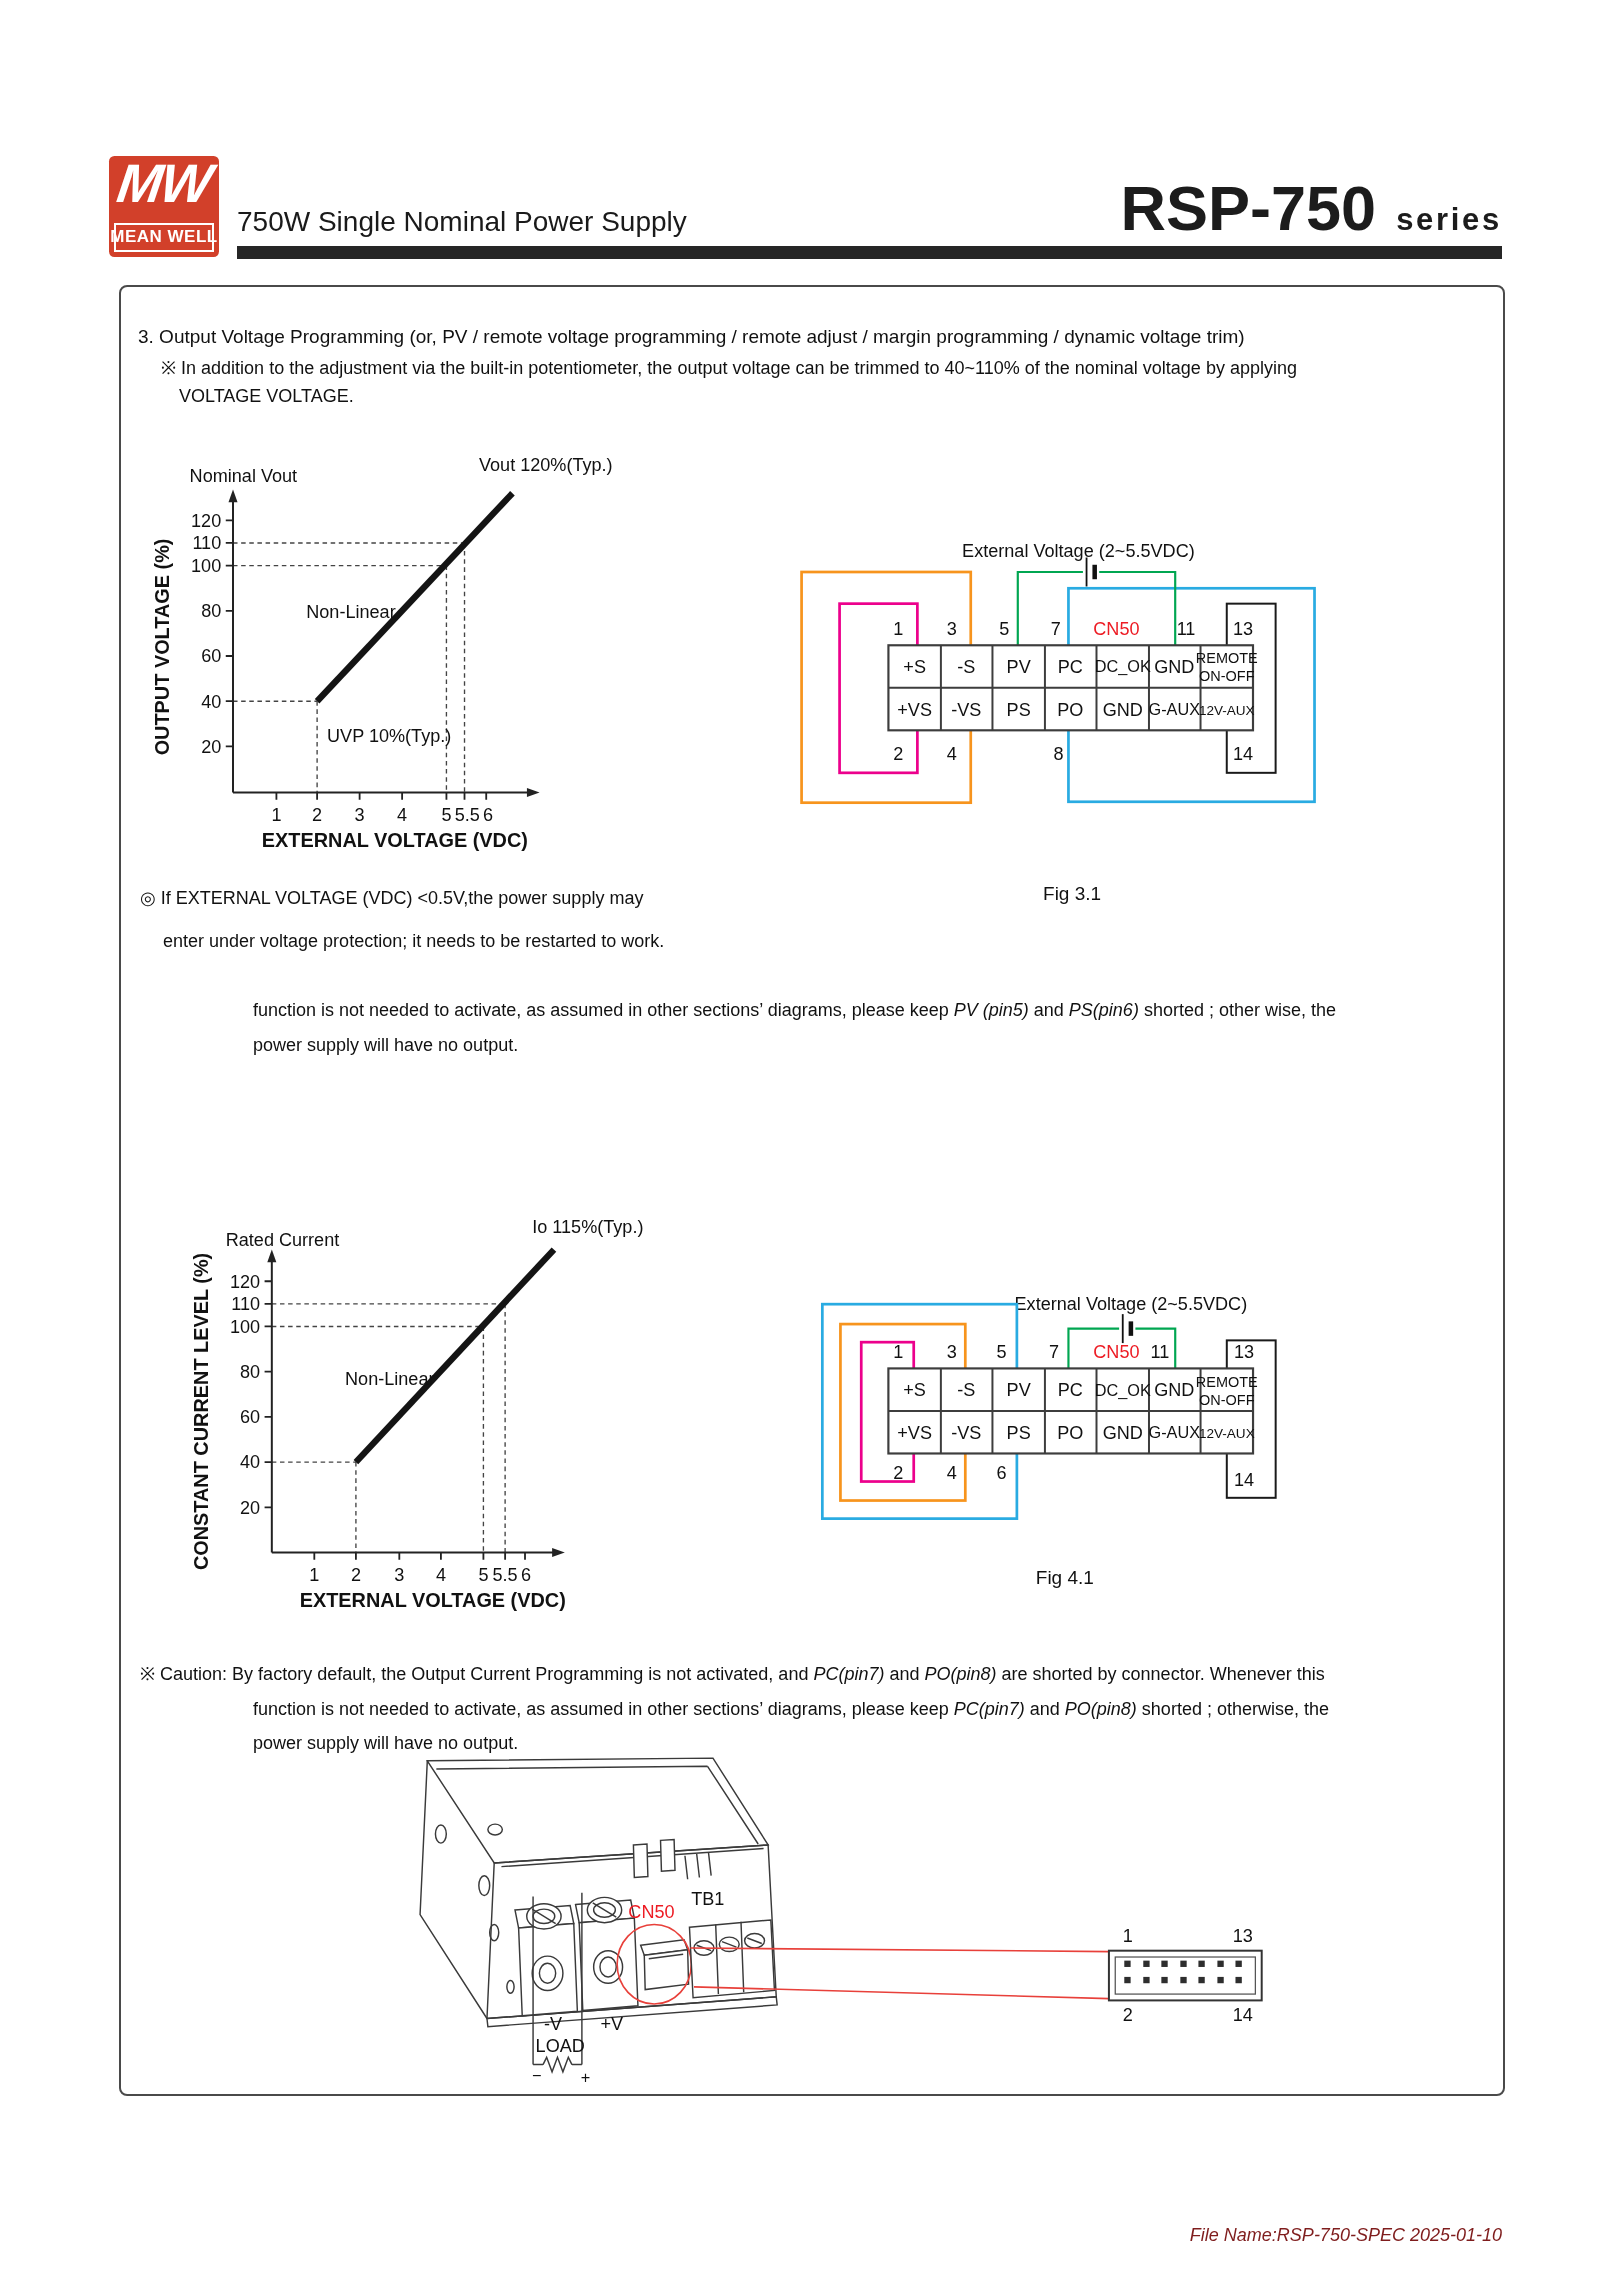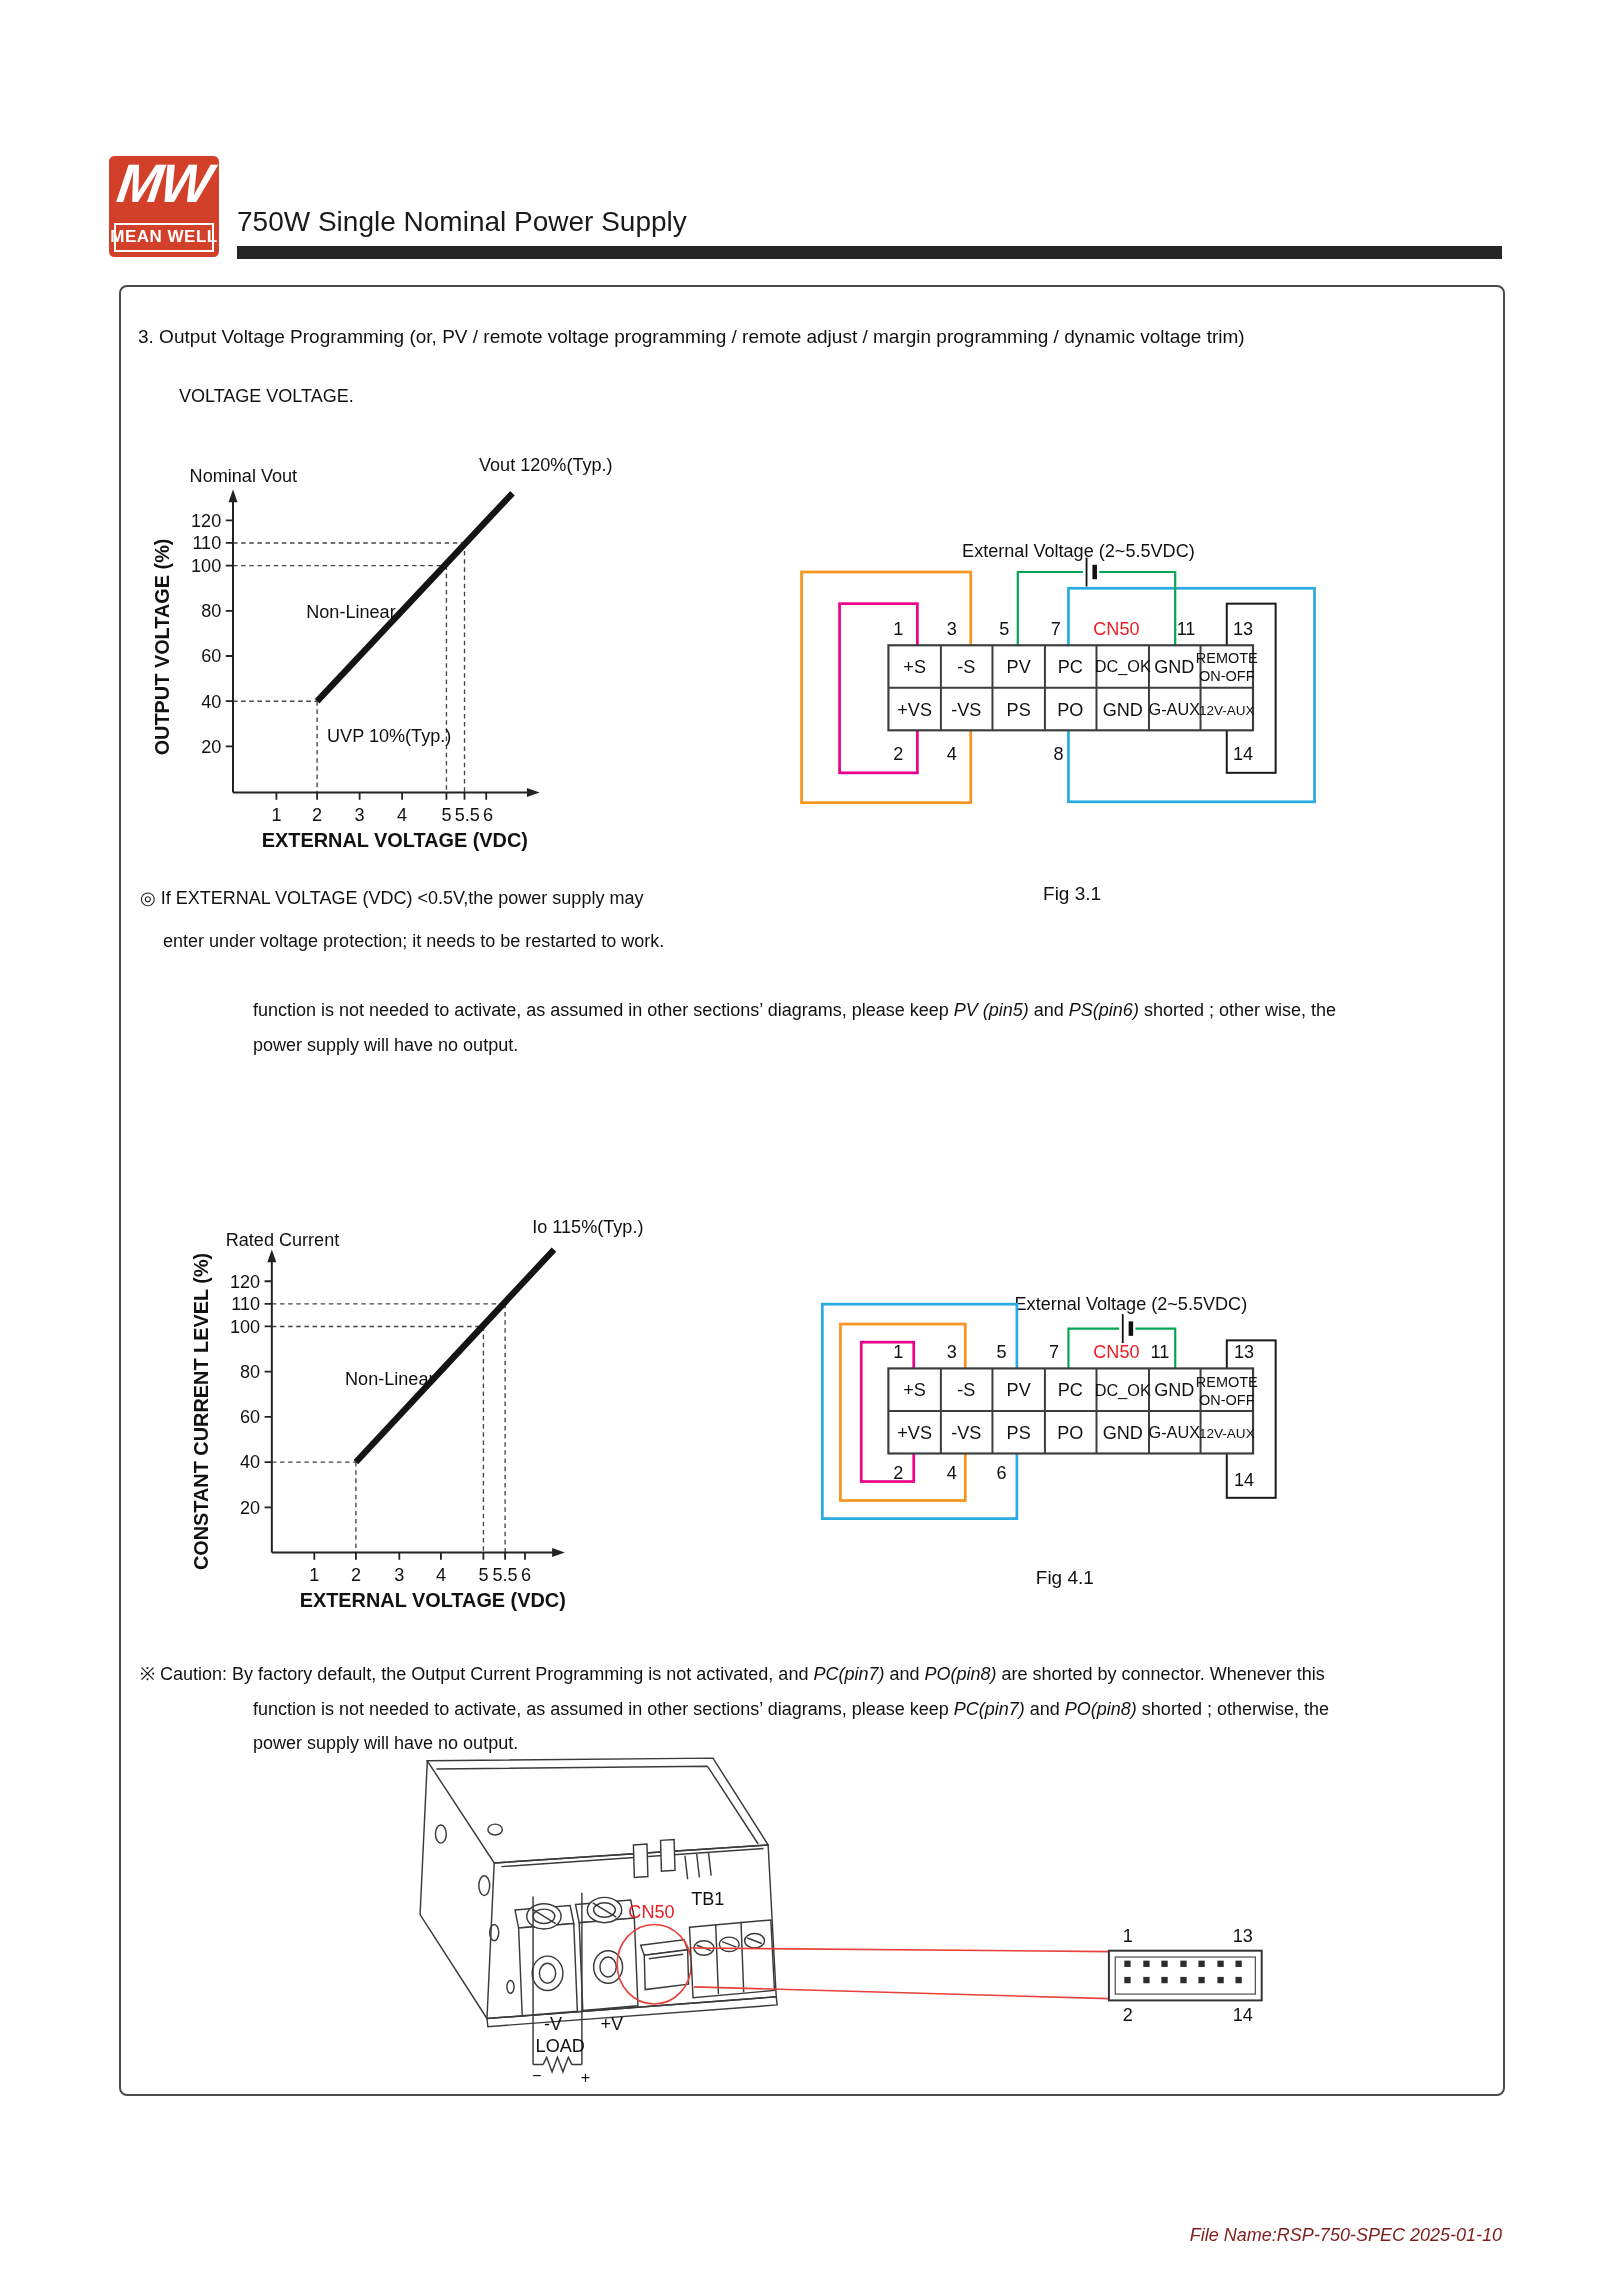--- a/index.html
+++ b/index.html
@@ -54,24 +54,29 @@
 <div id="page">
 
   <div class="logo">
     <div class="logo-mw">MW</div>
     <div class="logo-band">
       <span>MEAN WELL</span>
     </div>
   </div>
   <div class="t title" style="left:237px;top:206px">750W Single Nominal Power Supply</div>
   <div class="hbar"></div>
+  <div class="model-wrap">
+    <span class="model">RSP-750</span>
+    <span class="series">series</span>
+  </div>
 
   <div class="cbox"></div>
 
   <div class="t hb" style="left:138px;top:326px">3. Output Voltage Programming (or, PV / remote voltage programming / remote adjust / margin programming / dynamic voltage trim)</div>
+  <div class="t f20" style="left:161px;top:358px">※ In addition to the adjustment via the built-in potentiometer, the output voltage can be trimmed to 40~110% of the nominal voltage by applying</div>
   <div class="t f20" style="left:179px;top:386px">VOLTAGE VOLTAGE.</div>
 
   <svg style="left:145px;top:448px" width="507" height="416" viewBox="0 0 560 460">
     <text class="s20" x="49" y="38">Nominal Vout</text>
     <text class="s20" x="369" y="25">Vout 120%(Typ.)</text>
     <text class="s22b mid" x="26" y="220" transform="rotate(-90 26 220)">OUTPUT VOLTAGE (%)</text>
     <text class="s22b mid" x="276" y="441">EXTERNAL VOLTAGE (VDC)</text>
 
     <path class="dash" d="M97,130 H333 M333,130 V381 M97,105 H353 M353,105 V381 M97,280 H190 M190,280 V381"></path>
 

